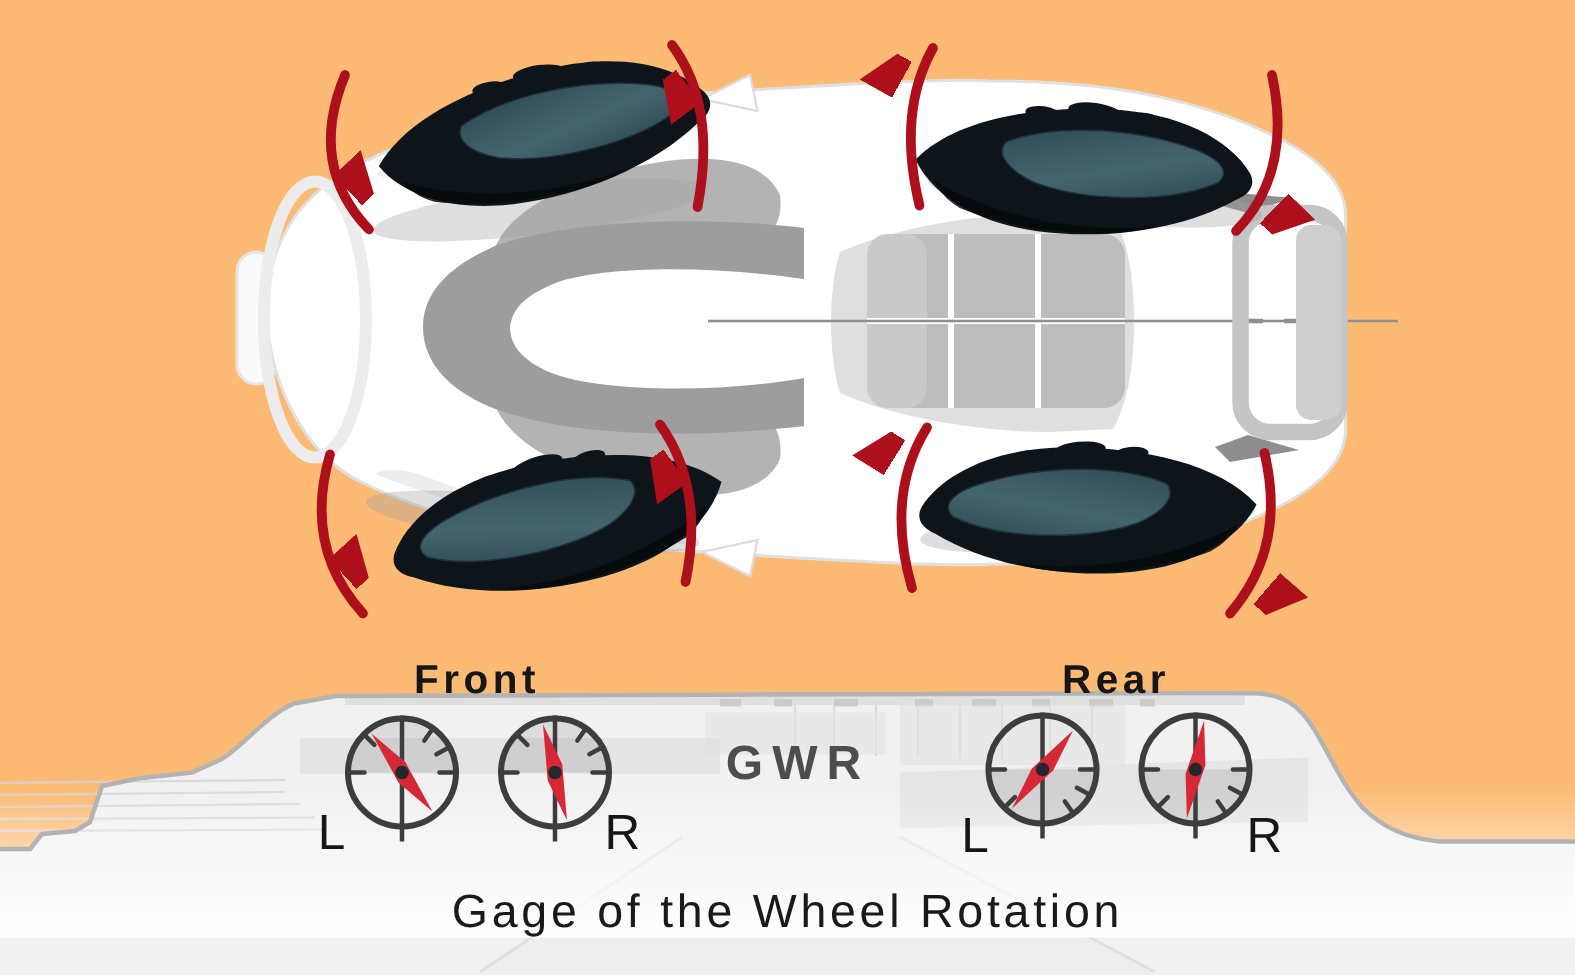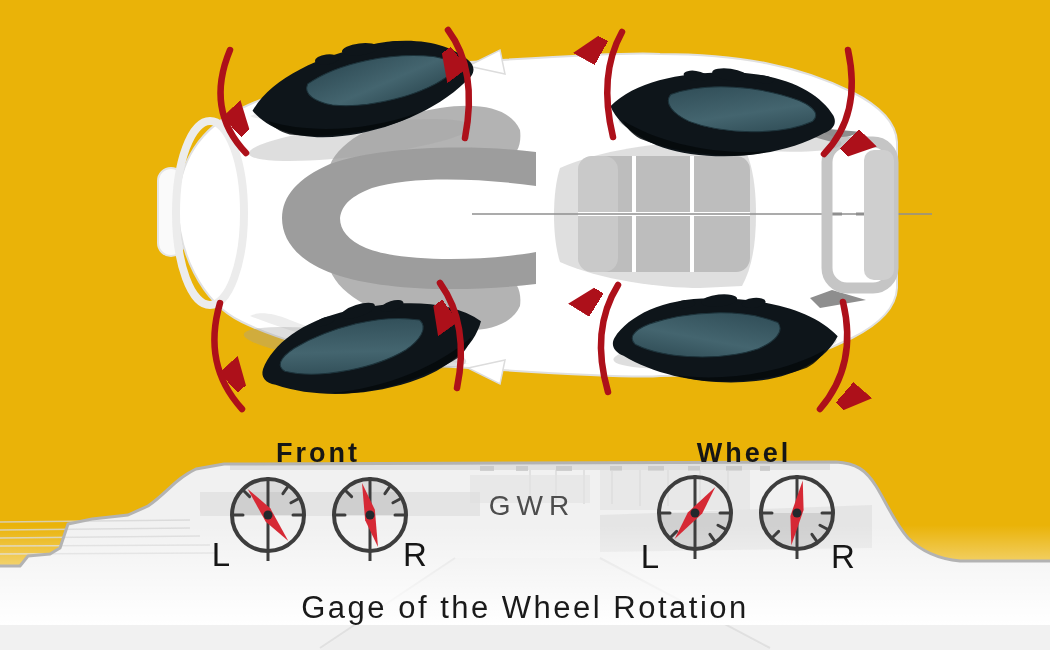--- a/index.html
+++ b/index.html
@@ -1,22 +1,22 @@
 <!DOCTYPE html>
 <html style="--arrow_red: #ad101a; --needle_red: #d62935; --gauge_stroke: #3d3d3d; --label_dark: #161616; --gwr_gray: #4d4d4d;"><head>
 <meta charset="utf-8">
 <style>
   html,body{margin:0;padding:0;background:#ffffff;}
-  #stage{position:relative;width:1050px;height:650px;overflow:hidden;background:#eab308;
+  #stage{position:relative;width:1050px;height:650px;overflow:hidden;background:#fdba74;
          font-family:"Liberation Sans", sans-serif;}
   #art{position:absolute;left:0;top:0;}
   .lbl{position:absolute;transform:translateX(-50%);white-space:nowrap;color:var(--label_dark,#171717);}
   .grp{font-size:27px;font-weight:bold;letter-spacing:3px;}
   .side{font-size:33px;font-weight:400;letter-spacing:0;}
-  .gwr{font-size:28px;font-weight:normal;letter-spacing:6px;color:var(--gwr_gray,#4d4d4d);}
+  .gwr{font-size:32px;font-weight:bold;letter-spacing:6px;color:var(--gwr_gray,#4d4d4d);}
   .caption{font-size:31px;font-weight:400;letter-spacing:2.5px;color:#1a1a1a;}
 
   
   .bstroke{fill:none;stroke:#b3b3b3;stroke-width:3;stroke-linejoin:round;stroke-linecap:round;}
   .bfill{fill:#f1f1f1;}
   .rim{fill:none;stroke:var(--gauge_stroke,#3e3e3e);stroke-width:4;}
   .axis{stroke:var(--gauge_stroke,#3e3e3e);stroke-width:3;}
   .tick{stroke:var(--gauge_stroke,#3e3e3e);stroke-width:3;stroke-linecap:round;}
   .halftint{fill:#000;opacity:0.09;}
   .needle{fill:var(--needle_red,#d42a35);}
@@ -226,20 +226,20 @@
     <line class="tick" transform="rotate(118)" x1="0" y1="-34" x2="0" y2="-26"></line>
     <circle class="rim" r="36"></circle>
     <g transform="rotate(10)">
       <polygon class="needle" points="0,-33 6,-4 0,33 -6,4"></polygon>
     </g>
     <circle class="hub" r="4.5"></circle>
   </g>
 </svg>
 
   <div class="lbl grp" style="left:318px;top:438px;">Front</div>
-  <div class="lbl grp" style="left:744px;top:438px;">Wheel</div>
+  <div class="lbl grp" style="left:744px;top:438px;">Rear</div>
   <div class="lbl gwr" style="left:532px;top:490px;">GWR</div>
   <div class="lbl side" style="left:221px;top:536px;">L</div>
   <div class="lbl side" style="left:415px;top:536px;">R</div>
   <div class="lbl side" style="left:650px;top:538px;">L</div>
   <div class="lbl side" style="left:843px;top:538px;">R</div>
   <div class="lbl caption" style="left:525px;top:590px;">Gage of the Wheel Rotation</div>
 </div>
 
 </body></html>

